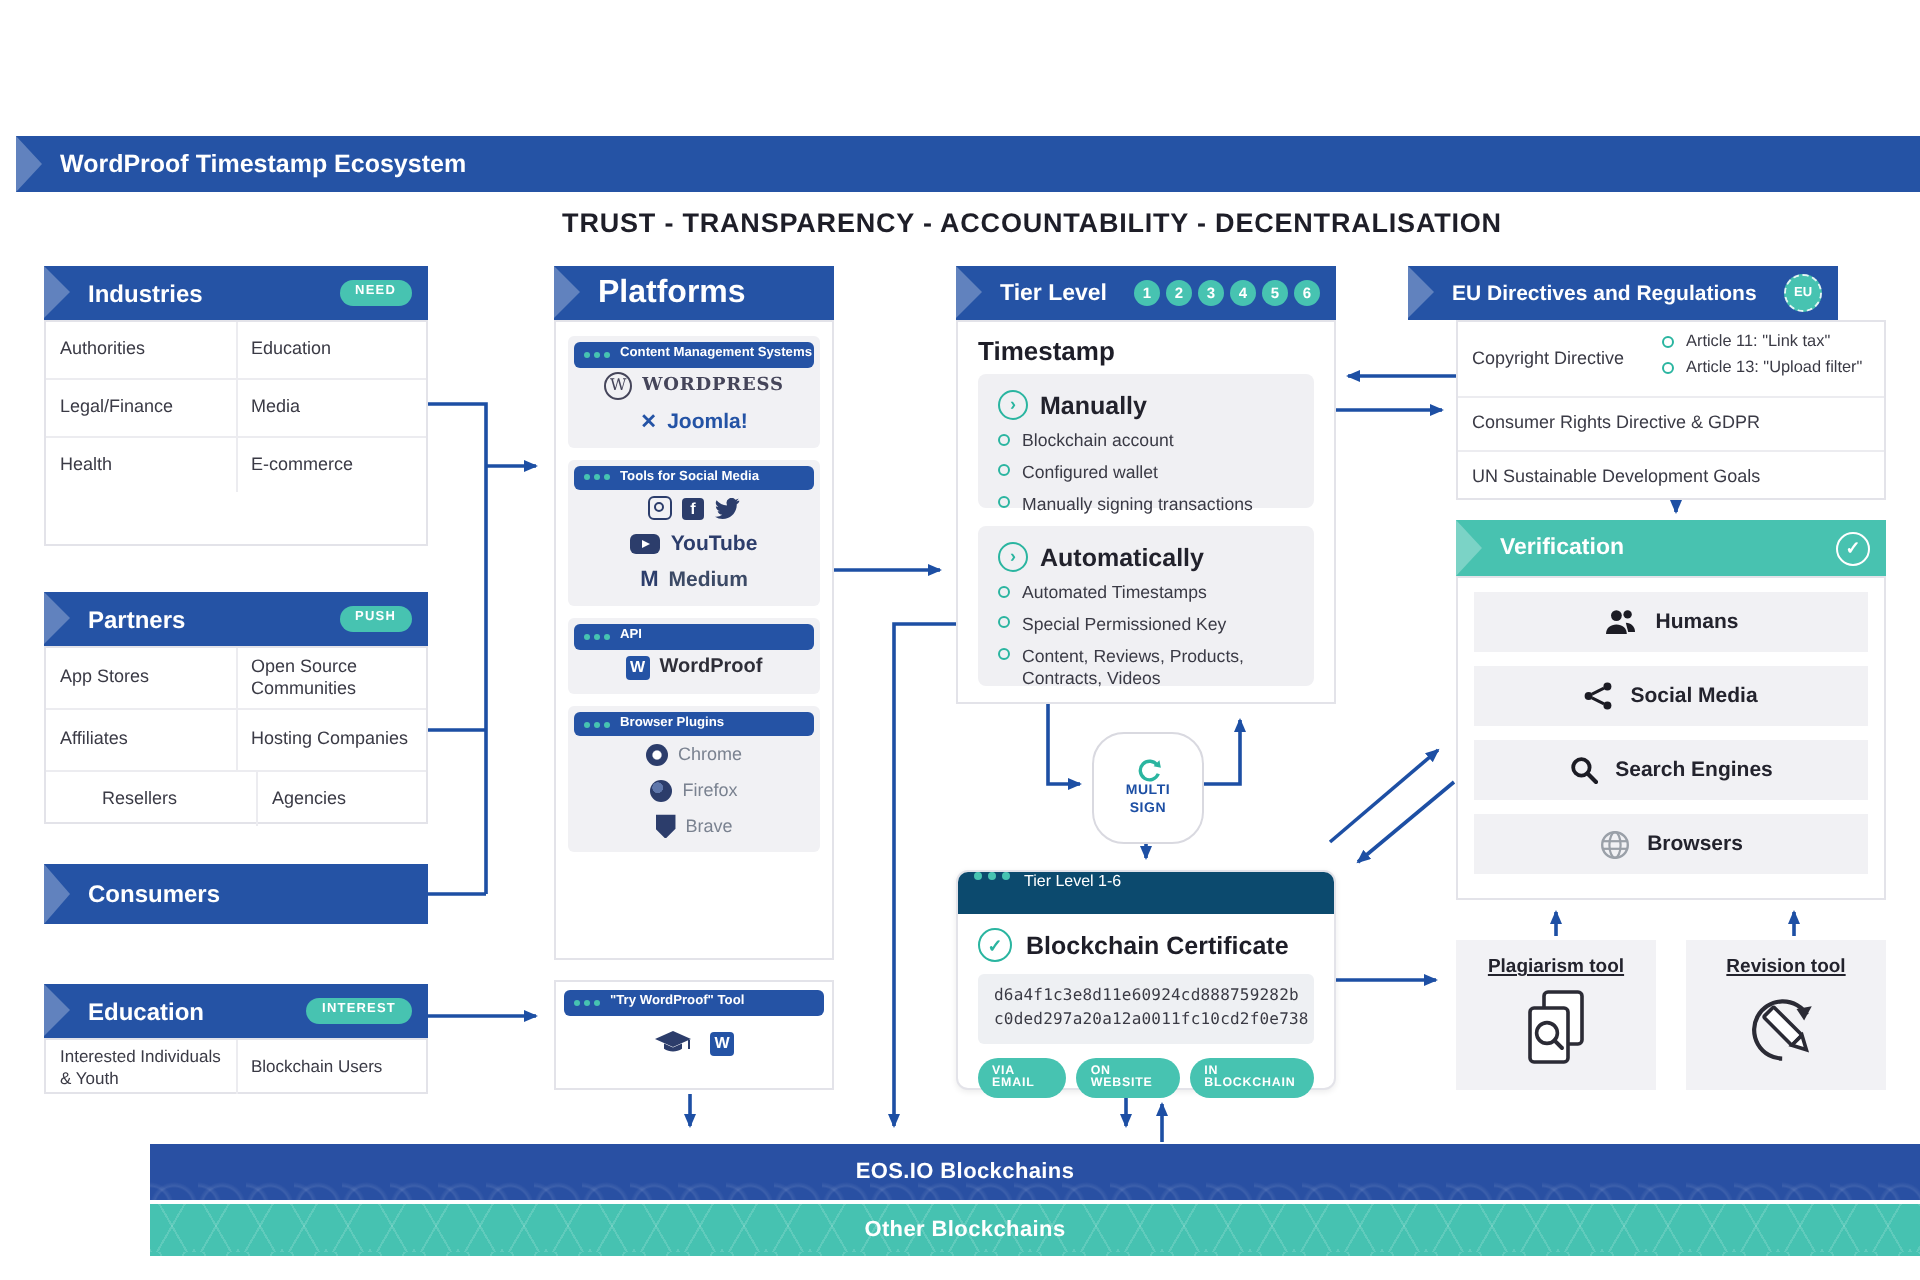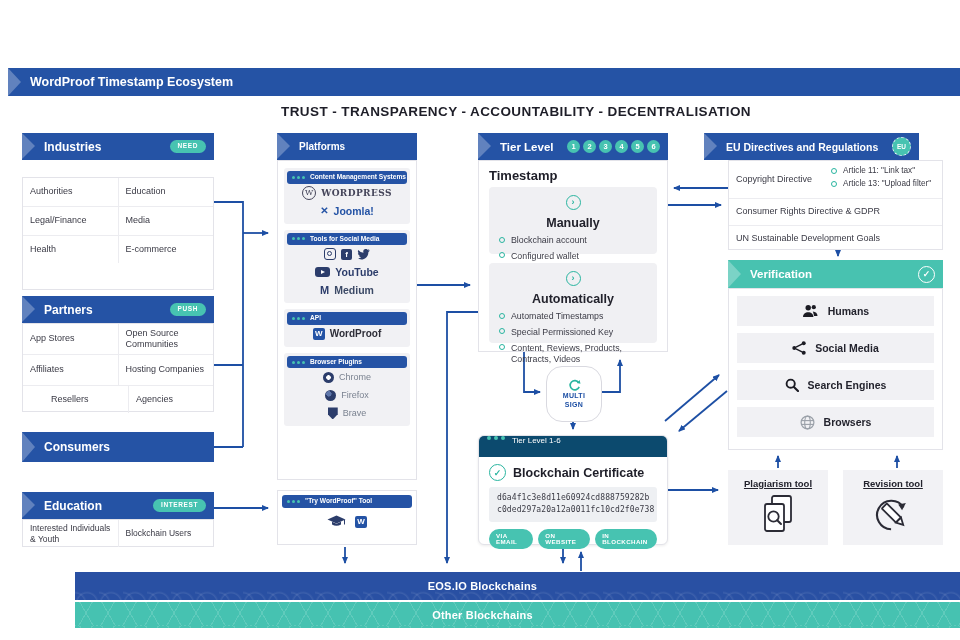--- a/index.html
+++ b/index.html
@@ -62,21 +62,21 @@
   .wpf-text{font-size:10px;font-weight:bold;color:#2e2e38;}
   .chrome{width:11px;height:11px;border-radius:50%;background:radial-gradient(circle,#fff 0 2px,#2c3d6b 2.6px 100%);}
   .firefox{width:11px;height:11px;border-radius:50%;background:radial-gradient(circle at 35% 35%,#5f77ab 0 2.6px,#2c3d6b 2.8px 100%);}
   .brave{width:10px;height:12px;background:#2c3d6b;clip-path:polygon(0 0,100% 0,100% 58%,50% 100%,0 58%);}
   .plug-text{font-size:9px;color:#7a8290;}
 
   
   .lvl{width:13px;height:13px;border-radius:50%;background:#47c3b1;color:#fff;font-size:7.5px;font-weight:bold;
        display:flex;align-items:center;justify-content:center;flex:none;}
   .tgray{position:absolute;left:10px;right:10px;background:#f0f0f3;border-radius:4px;padding:8px 10px;box-sizing:border-box;}
-  .mtitle{display:flex;align-items:center;gap:6px;font-size:12.5px;font-weight:bold;color:#22222c;flex-direction:column;}
+  .mtitle{display:flex;align-items:center;gap:6px;font-size:12.5px;font-weight:bold;color:#22222c;}
   .mcirc{width:13px;height:13px;border:1.6px solid #2ab5a0;border-radius:50%;color:#2ab5a0;font-size:9px;font-weight:bold;
          display:flex;align-items:center;justify-content:center;flex:none;}
   .mcirc::before{content:"\203A";margin-top:-1px;}
   .bul{display:flex;gap:6px;font-size:8.8px;color:#3a3a45;margin-top:5px;align-items:flex-start;line-height:1.25;}
   .bdot{width:4px;height:4px;border:1.6px solid #2ab5a0;border-radius:50%;margin-top:1.5px;flex:none;}
 
   .msign{position:absolute;left:546px;top:366px;width:54px;height:54px;background:#fff;border:1px solid #d9d9e0;
          border-radius:16px;display:flex;flex-direction:column;align-items:center;justify-content:center;z-index:3;
          font-size:7px;font-weight:bold;color:#1d4fa4;line-height:1.2;letter-spacing:.3px;}
 
@@ -154,21 +154,21 @@
     <span>WordProof Timestamp Ecosystem</span>
   </div>
 
   <div class="tagline">TRUST - TRANSPARENCY - ACCOUNTABILITY - DECENTRALISATION</div>
 
   <div class="hdr" style="--ch:13.5px;left:22px;top:133px;width:192px;height:27px;font-size:12px;">
     <span>Industries</span>
       <span class="sp"></span>
     <span class="pill">NEED</span>
   </div>
-  <div class="panel" style="left:22px;top:177px;width:192px;height:113px;">
+  <div class="panel" style="left:22px;top:160px;width:192px;height:113px;">
     <div class="trow" style="height:28px;">
       <div class="tcell">Authorities</div>
       <div class="tcell">Education</div>
     </div>
     <div class="trow" style="height:28px;">
       <div class="tcell">Legal/Finance</div>
       <div class="tcell">Media</div>
     </div>
     <div class="trow" style="height:27px;">
       <div class="tcell">Health</div>
@@ -205,21 +205,21 @@
       <span class="sp"></span>
     <span class="pill">INTEREST</span>
   </div>
   <div class="panel" style="left:22px;top:519px;width:192px;height:28px;">
     <div class="trow" style="height:27px;">
       <div class="tcell" style="font-size:8.5px;">Interested Individuals &amp; Youth</div>
       <div class="tcell" style="font-size:8.5px;">Blockchain Users</div>
     </div>
   </div>
 
-  <div class="hdr" style="--ch:13.5px;left:277px;top:133px;width:140px;height:27px;font-size:10px;">
+  <div class="hdr" style="--ch:13.5px;left:277px;top:133px;width:140px;height:27px;font-size:16px;">
     <span>Platforms</span>
   </div>
   <div class="panel" style="left:277px;top:160px;width:140px;height:320px;padding-top:7px;">
     <div class="psec">
       <div class="ppill">
         <span class="pdot"></span>
           <span class="pdot"></span>
           <span class="pdot"></span>
         <span class="lbl">Content Management Systems</span>
       </div>

